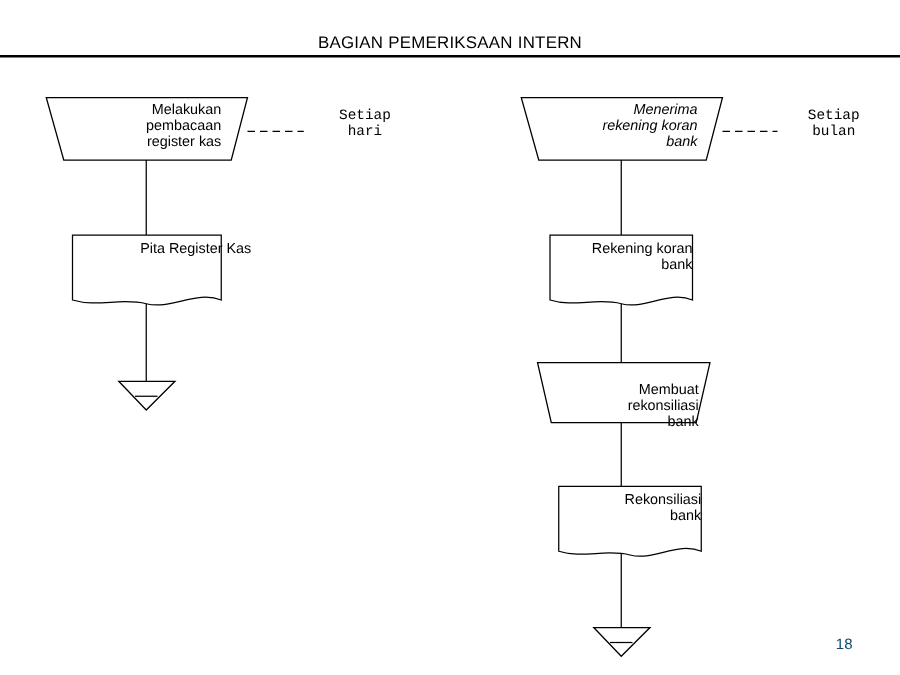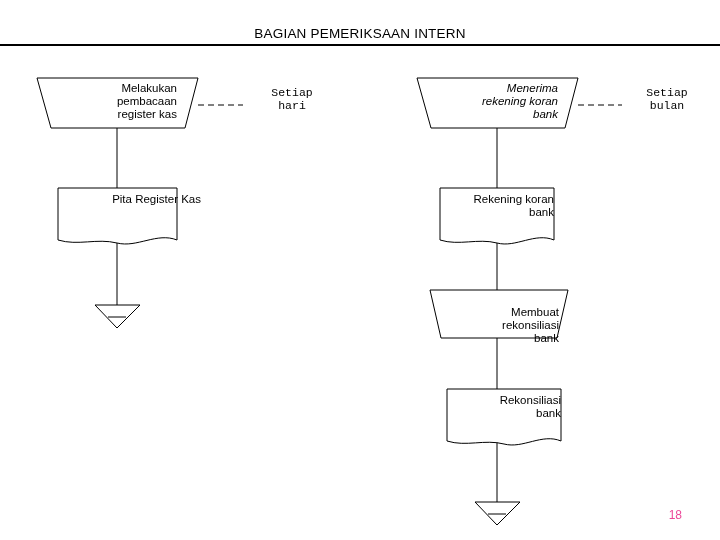--- a/index.html
+++ b/index.html
@@ -46,21 +46,21 @@
   }
   .lbl-left {
     text-align: center;
     font-family: Liberation Mono, monospace;
   }
   .page-num {
     position: absolute;
     right: 38px;
     bottom: 18px;
     font-size: 12px;
-    color: #ec4899;
+    color: #0c4a6e;
   }
 </style>
 </head>
 <body>
 
 <div id="stage">
 
   <div class="title">BAGIAN PEMERIKSAAN INTERN</div>
 
   <svg id="svg-layer" viewBox="0 0 720 540" xmlns="http://www.w3.org/2000/svg">

